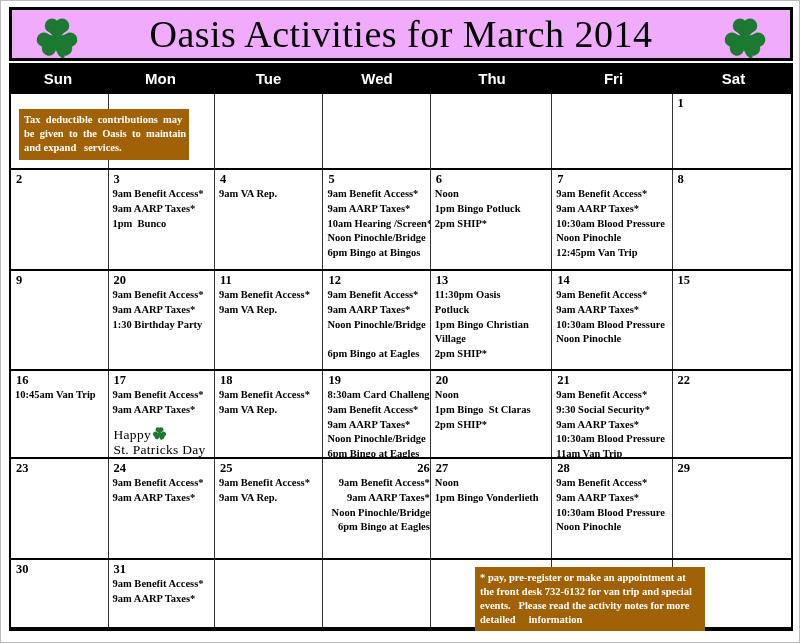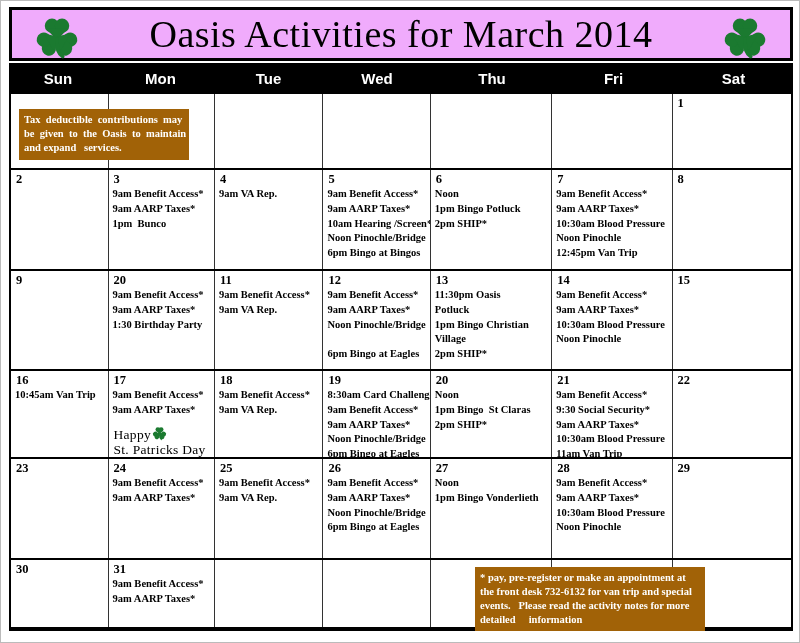--- a/index.html
+++ b/index.html
@@ -263,21 +263,21 @@
         <div class="cell" style="width: 107px;">
           <div class="daynum">24</div>
           <div class="event">9am Benefit Access*</div>
           <div class="event">9am AARP Taxes*</div>
         </div>
         <div class="cell" style="width: 109px;">
           <div class="daynum">25</div>
           <div class="event">9am Benefit Access*</div>
           <div class="event">9am VA Rep.</div>
         </div>
-        <div class="cell" style="width: 108px;">
+        <div class="cell" style="width: 108px; text-align: right;">
           <div class="daynum">26</div>
           <div class="event">9am Benefit Access*</div>
           <div class="event">9am AARP Taxes*</div>
           <div class="event">Noon Pinochle/Bridge</div>
           <div class="event">6pm Bingo at Eagles</div>
         </div>
         <div class="cell" style="width: 122px;">
           <div class="daynum">27</div>
           <div class="event">Noon</div>
           <div class="event">1pm Bingo Vonderlieth</div>

